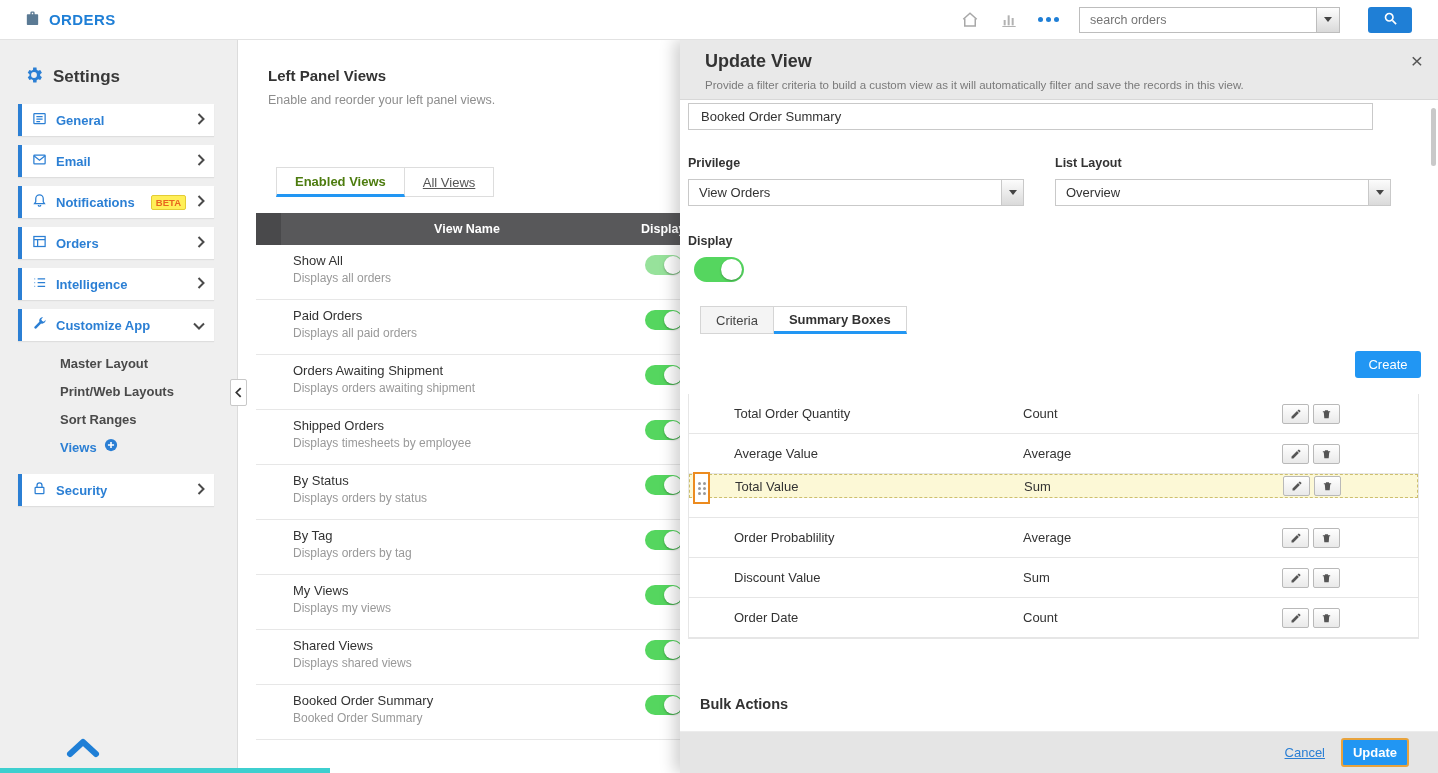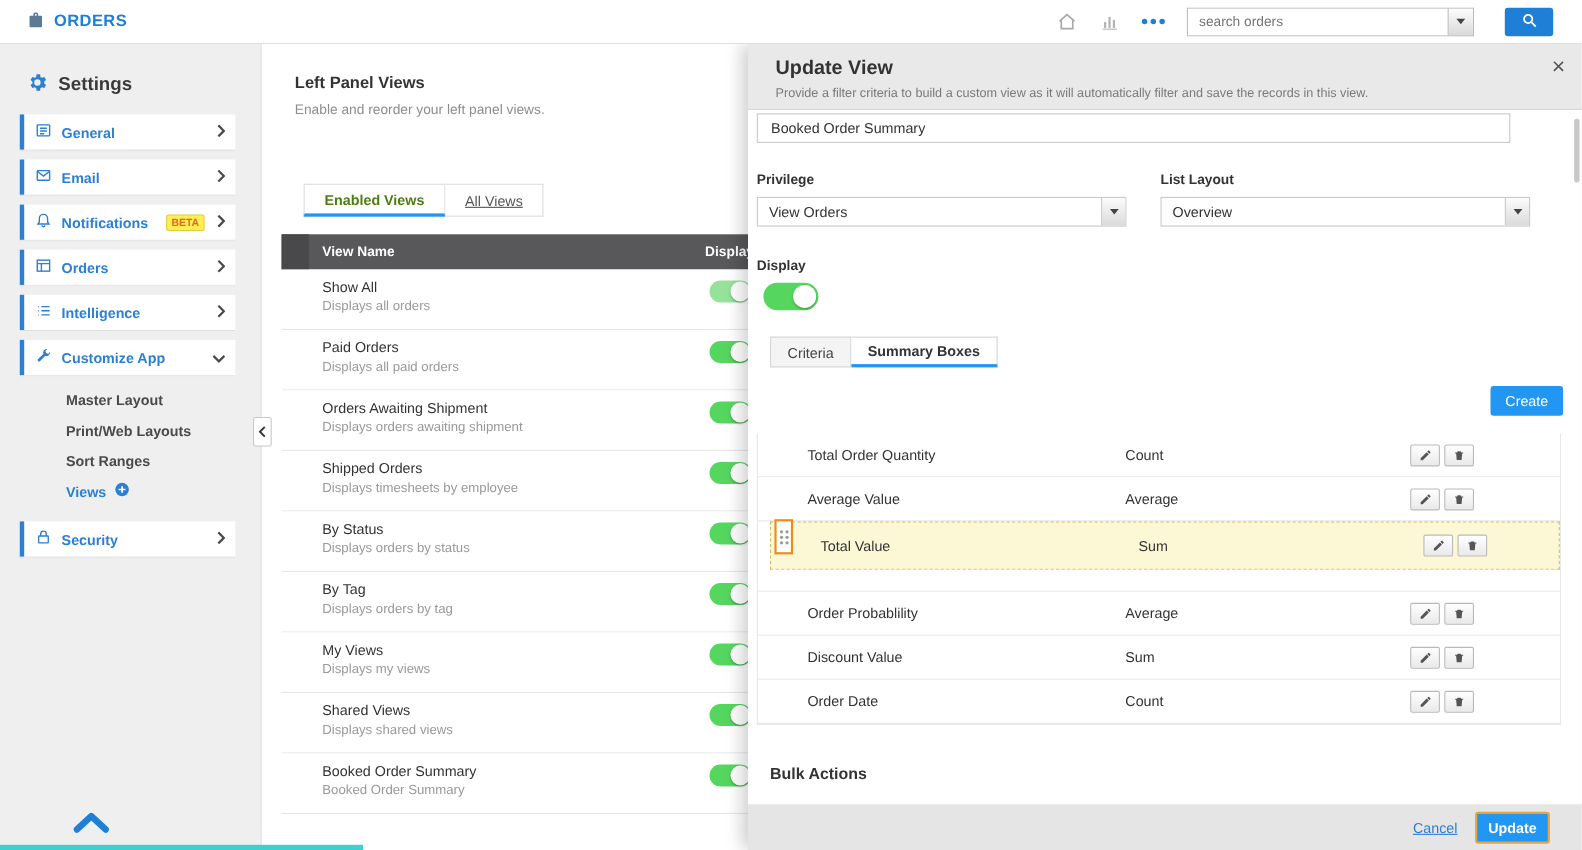--- a/index.html
+++ b/index.html
@@ -55,21 +55,21 @@
   .vp-sub { position:absolute; left:30px; top:53px; font-size:12.5px; color:#8d8d8d; }
   .vp-tabs { position:absolute; left:38px; top:127px; display:flex; align-items:flex-end; }
   .vp-tab { height:30px; padding:0 18px; display:flex; align-items:center; font-size:13px;
             border:1px solid #ddd; background:#fff; color:#555; cursor:pointer; }
   .vp-tab.active { font-weight:bold; color:#4d7c0f; border-bottom:3px solid #2196f3; }
   .vp-tab + .vp-tab { border-left:none;text-decoration:underline; }
   .vp-table { position:absolute; left:18px; top:173px; width:740px; }
   .vp-thead { display:flex; height:32px; background:#58585a; color:#fff; font-size:12.5px;
               font-weight:bold; align-items:center; }
   .vp-th-handle { width:25px; height:100%; background:#49494b; }
-  .vp-th-name { width:360px; padding-left:12px; }
+  .vp-th-name { width:360px; padding-left:12px;text-align:center; }
   .vrow { position:relative; height:55px; border-bottom:1px solid #e7e7e7; background:#fff; }
   .vrow-name { position:absolute; left:37px; top:8px; font-size:13px; color:#333; }
   .vrow-desc { position:absolute; left:37px; top:26px; font-size:12px; color:#999; }
   .toggle { display:inline-block; width:38px; height:20px; border-radius:10px; background:#55d65f;
             position:relative; cursor:pointer; }
   .toggle::after { content:""; position:absolute; right:1px; top:1px; width:18px; height:18px;
                    border-radius:50%; background:#fff; box-shadow:0 1px 2px rgba(0,0,0,.3); }
   .toggle.light { background:#97e29b; }
   .vrow .toggle { position:absolute; left:389px; top:10px; }
 
@@ -112,21 +112,21 @@
              font-weight:bold; align-items:center; }
   .s-th-handle { width:36px; height:100%; background:#49494b; }
   .s-col-name { width:298px; padding-left:9px; }
   .s-col-agg  { width:259px; }
   .s-col-act  { flex:1; }
   .srow { position:relative; display:flex; align-items:center; height:40px;
           border-bottom:1px solid #e6e6e6; background:#fff; font-size:13px; }
   .srow .s-col-name { padding-left:45px; width:334px; }
   .srow .s-col-agg { width:259px; }
   .srow .s-col-act { display:flex; gap:4px; }
-  .srow.highlight { height:44px; background:#fcf8d6; border:1px dashed #cdbf6e;margin-left:11px; }
+  .srow.highlight { height:24px; background:#fcf8d6; border:1px dashed #cdbf6e; }
   .srow.spacer { height:20px; }
   .icon-btn { width:27px; height:20px; border:1px solid #b9b9b9; border-radius:2px;
               background:linear-gradient(#fff,#e9e9e9); display:flex; align-items:center;
               justify-content:center; cursor:pointer; }
   .drag-handle { position:absolute; left:3px; top:-3px; width:17px; height:32px; background:#fff;
                  border:2px solid #ec8b1f; display:flex; align-items:center; justify-content:center;
                  cursor:grab; z-index:2; }
   .grip { display:grid; grid-template-columns:repeat(2,3px); gap:2px; }
   .grip i { width:3px; height:3px; background:#9a9a9a; border-radius:50%; }
 

